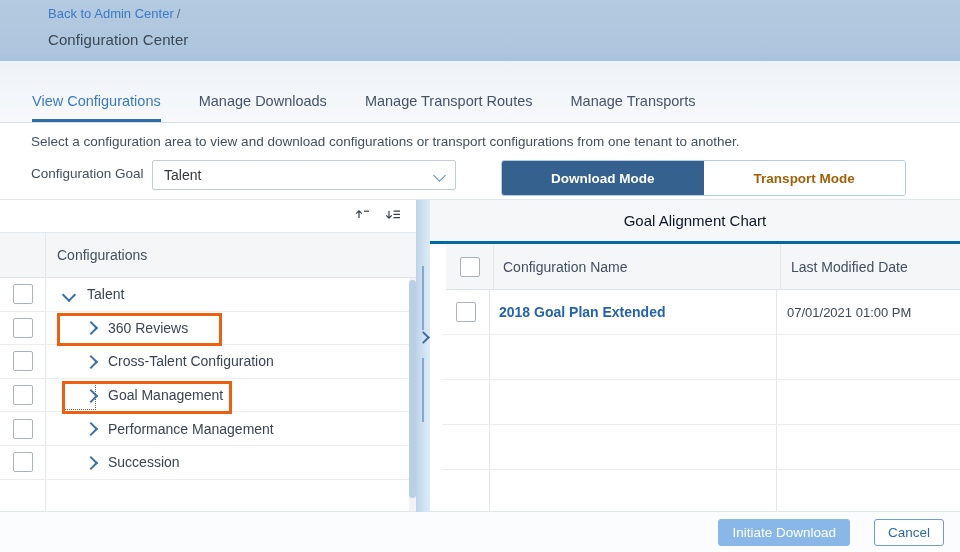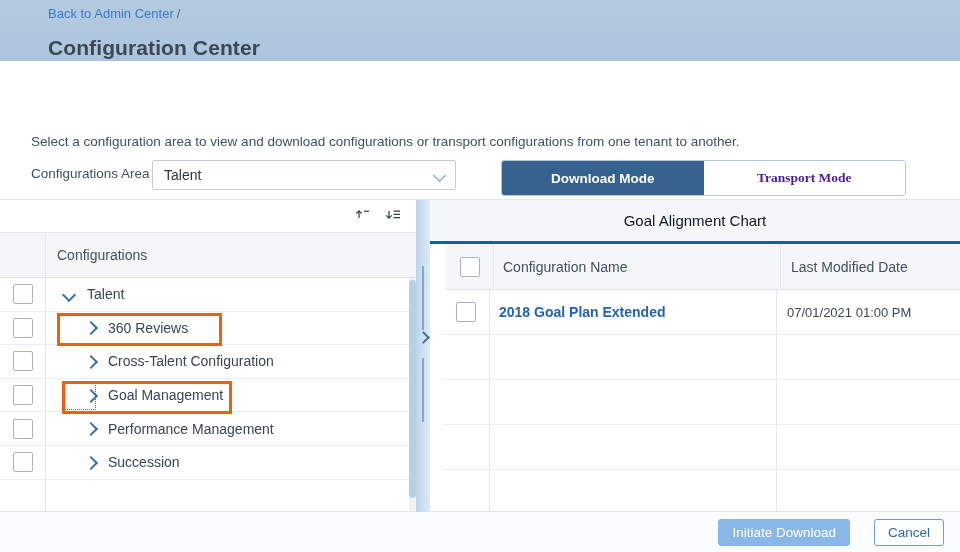--- a/index.html
+++ b/index.html
@@ -36,25 +36,25 @@
   .breadcrumb-link {
     color: #3b7ac4;
     text-decoration: none;
     cursor: pointer;
   }
   .breadcrumb-sep {
     color: #5a6b7d;
     margin-left: 3px;
   }
   .page-title {
-    font-size: 21px;
+    font-size: 15px;
     line-height: 30px;
     color: #3b4754;
-    font-weight: 700;
-    margin-top: 10px;
+    font-weight: 400;
+    margin-top: 2px;
     letter-spacing: .1px;
   }
 
   
   .tabbar {
     position: absolute;
     left: 0; top: 61px;
     width: 960px; height: 62px;
     background: linear-gradient(180deg, #eef2f7 0%, #f3f6fa 55%, #f7f9fb 100%);
     border-bottom: 1px solid #d6dde5;
@@ -154,22 +154,21 @@
     font-weight: bold;
     cursor: pointer;
     white-space: nowrap;
   }
   .mode-btn.active {
     background: #35618f;
     color: #ffffff;
   }
   .mode-btn.inactive {
     background: #ffffff;
-    color: #4c1d95;
-    font-family: Liberation Serif, serif;
+    color: #a16207;
   }
 
   
   .content {
     position: absolute;
     left: 0; top: 199px;
     width: 960px; height: 312px;
     border-top: 1px solid #e2e7ec;
     background: #ffffff;
   }
@@ -481,25 +480,31 @@
 
 <div id="app">
 
   <div class="page-header">
     <div class="breadcrumb">
       <span class="breadcrumb-link">Back to Admin Center</span><span class="breadcrumb-sep">/</span>
     </div>
     <div class="page-title">Configuration Center</div>
   </div>
 
+  <div class="tabbar">
+    <div class="tab active">View Configurations</div>
+    <div class="tab">Manage Downloads</div>
+    <div class="tab">Manage Transport Routes</div>
+    <div class="tab">Manage Transports</div>
+  </div>
 
   <div class="instruction">Select a configuration area to view and download configurations or transport configurations from one tenant to another.</div>
 
   <div class="controls-row">
-    <div class="cfg-label">Configurations Area</div>
+    <div class="cfg-label">Configuration Goal</div>
 
     <div class="cfg-select">
       <span class="cfg-select-value">Talent</span>
       <span class="chev-down"></span>
     </div>
 
     <div class="mode-toggle">
       <div class="mode-btn active">Download Mode</div>
       <div class="mode-btn inactive">Transport Mode</div>
     </div>

